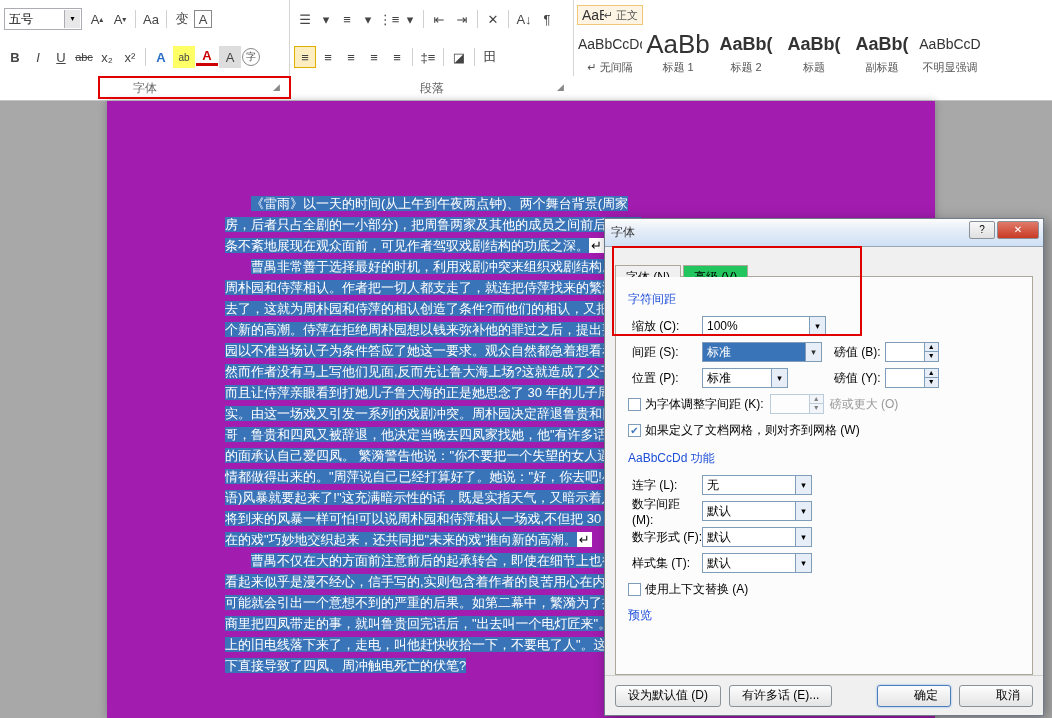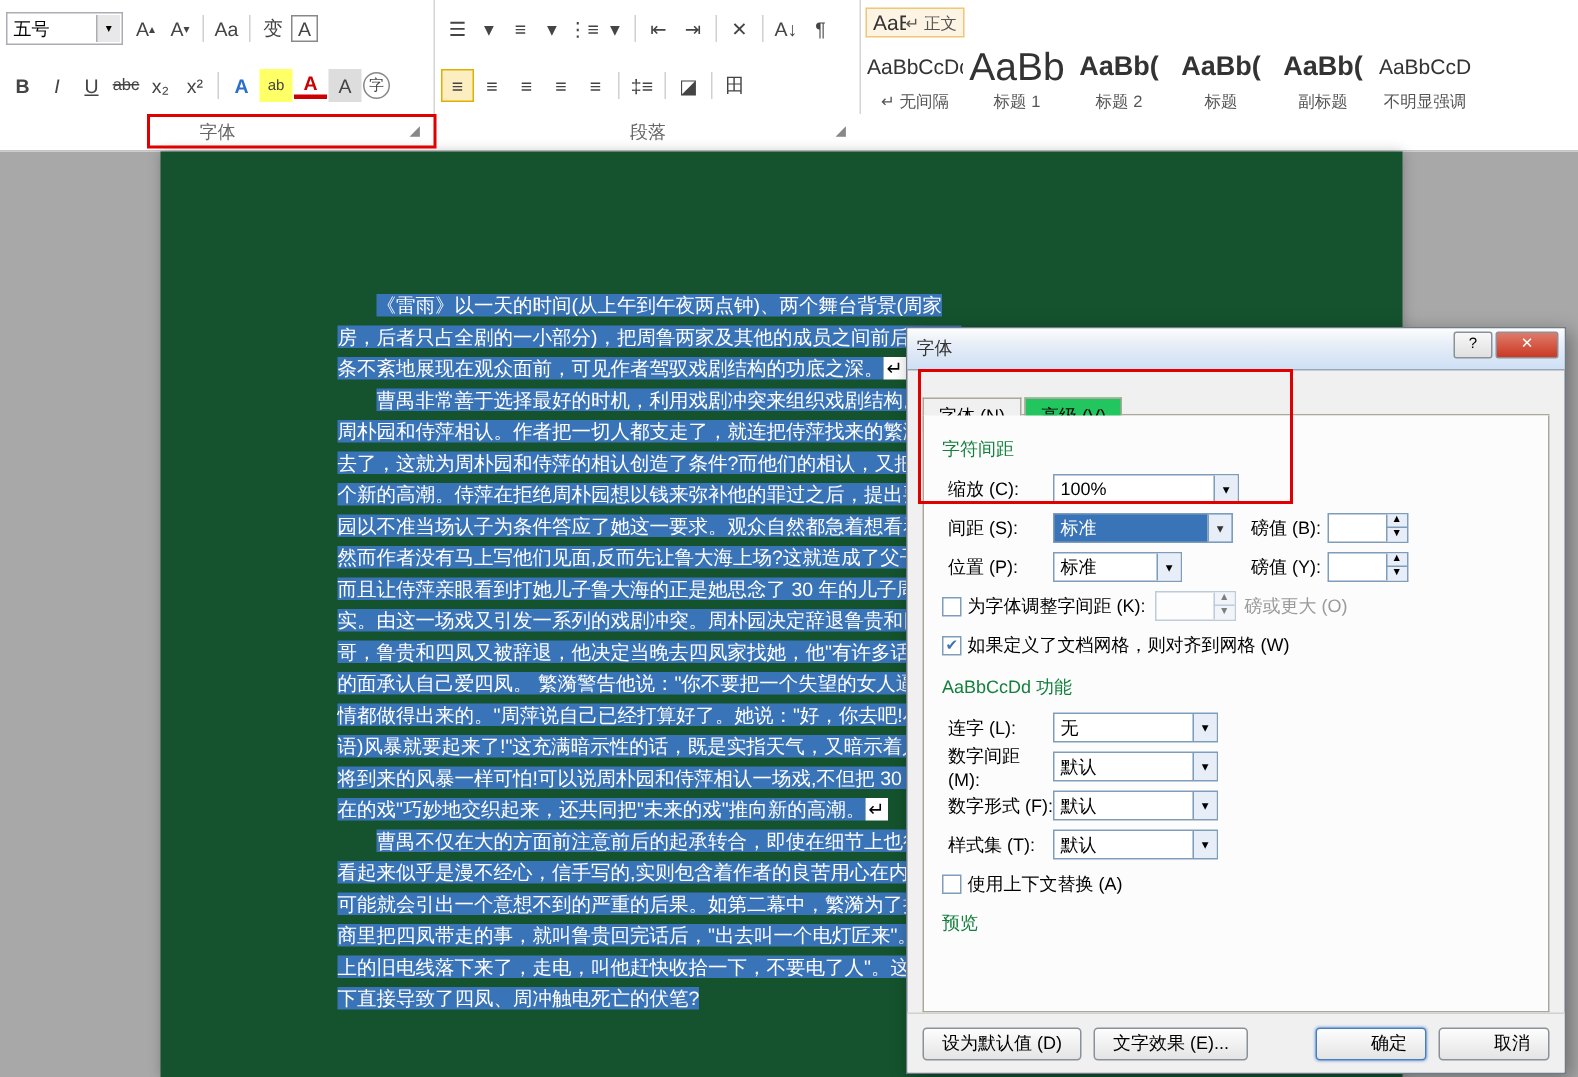--- a/index.html
+++ b/index.html
@@ -37,41 +37,41 @@
 
 .style-box { display:inline-block; width:66px; height:56px; border:1px solid transparent; margin:1px; text-align:center; vertical-align:top; }
 .style-box.sel { border:1px solid #f0c776; background:#fdf4e3; }
 .style-prev { font-size:14px; color:#333; height:32px; line-height:32px; overflow:hidden; }
 .style-prev.big { font-size:26px; font-weight:normal; }
 .style-prev.med { font-size:18px; font-weight:bold; }
 .style-name { font-size:11px; color:#555; }
 .styles-row { position:absolute; top:4px; left:2px; white-space:nowrap; }
 
 
-.docwrap { position:absolute; top:101px; left:107px; width:828px; bottom:0; background:#14532d; box-shadow:0 0 8px rgba(0,0,0,.25); }
+.docwrap { position:absolute; top:101px; left:107px; width:828px; bottom:0; background:#a21caf; box-shadow:0 0 8px rgba(0,0,0,.25); }
 .docpage { padding:92px 60px 20px 118px; font-size:13px; line-height:21px; color:#000; font-family:SimSun,serif; }
 .docpage p { text-indent:2em; margin:0; }
 .sel-txt { background:#3a74b8; color:#fff; }
 .unsel { background:#fff; color:#000; padding:0 2px;}
 
 
 .dialog { position:absolute; left:604px; top:218px; width:440px; height:498px; background:#f0f0f0; border:1px solid #6f7b8a; box-shadow:3px 3px 12px rgba(0,0,0,.35); z-index:20; font-size:12px; }
 .dlg-title { height:28px; background:linear-gradient(#fcfcfc,#e4ecf7 45%,#cfe0f5); border-bottom:1px solid #9aa7b7; display:flex; align-items:center; padding:0 6px; position:relative; }
 .dlg-title-txt { font-size:12px; color:#333; }
 .dlg-ctrls { position:absolute; right:4px; top:2px; display:flex; }
 .dlg-cbtn { width:26px; height:18px; border:1px solid #8a9199; margin-left:2px; background:linear-gradient(#f8f8f8,#e0e0e0); font-size:10px; text-align:center; line-height:16px; border-radius:2px; }
 .dlg-close { background:linear-gradient(#e07a6a,#c93a24); color:#fff; width:42px; }
 
 .dlg-body { padding:6px 10px 0 10px; position:relative; height:430px; }
 .tabs { display:flex; border-bottom:1px solid #aca899; height:24px; }
 .tab { padding:3px 10px 0 10px; border:1px solid #aca899; border-bottom:none; background:#f0f0f0; margin-right:2px; font-size:12px; position:relative; top:12px; }
 .tab.active { background:#22c55e; border-bottom:1px solid #fcfcfc;text-align:center; }
 .tabpane { background:#fcfcfc; border:1px solid #aca899; border-top:none; padding:10px 12px; height:398px; position:relative; }
 
-.section-lbl { font-size:12px; color:#15803d; margin:4px 0 6px 0; }
+.section-lbl { font-size:12px; color:#1d4ed8; margin:4px 0 6px 0; }
 .frow { display:flex; align-items:center; height:24px; margin:2px 0; }
 .frow .lab { width:74px; text-align:left; padding-left:4px; }
 .sel { height:20px; border:1px solid #7f9db9; background:#fff; font-size:12px; display:flex; align-items:center; padding:0 4px; position:relative; }
 .sel .dd { position:absolute; right:0; top:0; width:16px; height:18px; background:#e8eef7; border-left:1px solid #7f9db9; text-align:center; font-size:9px; line-height:18px; }
 .sel.blue { background:#3a74b8; color:#fff; }
 .spin { width:54px; height:20px; border:1px solid #7f9db9; background:#fff; position:relative; }
 .spin .sbtn { position:absolute; right:0; width:14px; height:9px; background:#e8eef7; border-left:1px solid #7f9db9; font-size:7px; text-align:center; }
 .spin .up{ top:0; border-bottom:1px solid #7f9db9;} .spin .dn{ bottom:0; }
 .cb { width:13px;height:13px;border:1px solid #7f9db9;background:#fff;margin-right:4px;display:inline-flex;align-items:center;justify-content:center;font-size:10px;color:#3a74b8; }
 
@@ -304,20 +304,20 @@
       <div class="frow">
           <span class="cb"></span>
           <span>使用上下文替换 (A)</span>
         </div>
 
       <div class="section-lbl" style="margin-top:6px">预览</div>
     </div>
   </div>
   <div class="dlg-foot">
     <button class="btn">设为默认值 (D)</button>
-    <button class="btn">文字效果 (E)...</button>
+    <button class="btn">有许多话 (E)...</button>
     <span class="spacer"></span>
     <button class="btn primary" style="width:74px">确定</button>
     <button class="btn" style="width:74px">取消</button>
   </div>
 </div>
 
 <div class="hr2"></div>
 
 </body></html>

